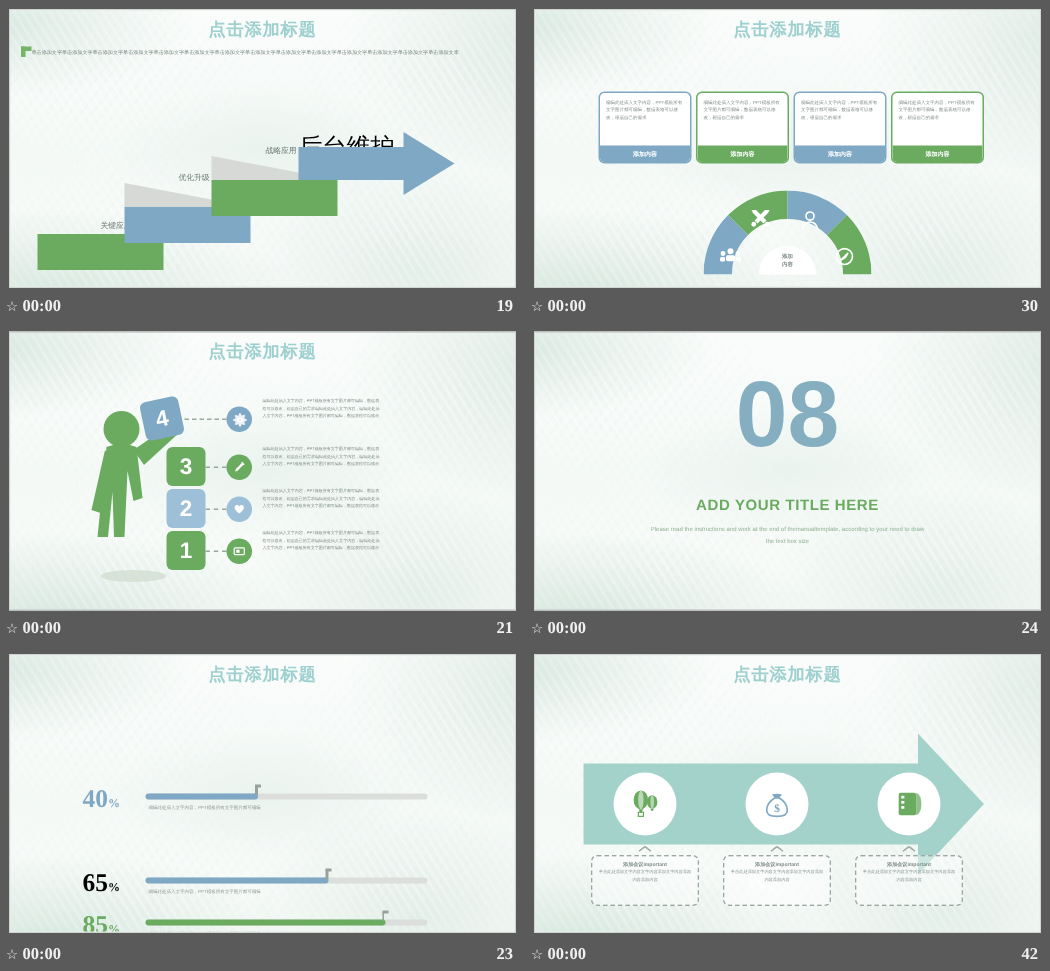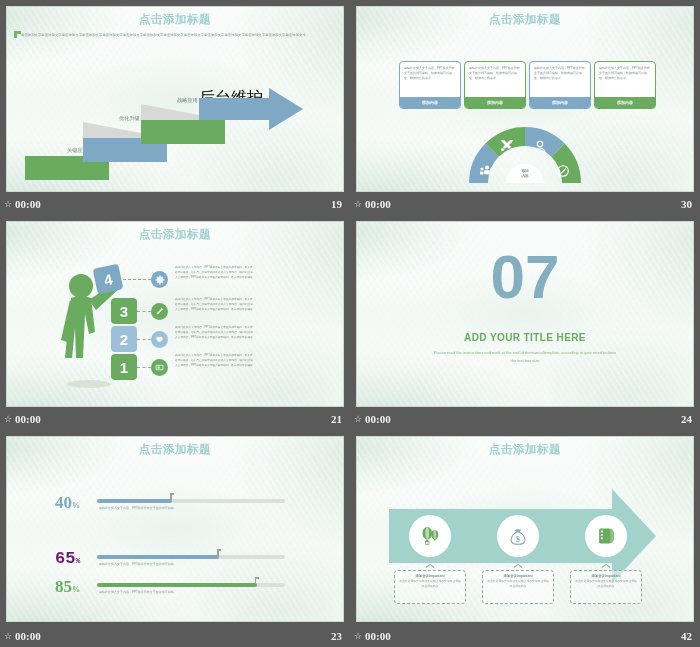--- a/index.html
+++ b/index.html
@@ -96,21 +96,21 @@
   
   .big04 { position:absolute; left:0; right:0; top:26px; text-align:center;
            font-size:62px; line-height:.95; font-weight:700; color:#85afc0;
            font-family:"Liberation Sans", sans-serif; }
   .addtitle { position:absolute; left:0; right:0; top:110px; text-align:center;
               font-size:10px; font-weight:700; color:#6aab5f; letter-spacing:.4px; }
   .addsub { position:absolute; left:74px; right:74px; top:127px; text-align:center;
             font-size:4px; line-height:1.9; color:#8fb392; }
 
   
-  .prow { position:absolute; left:0; width:100%; height:30px; }
+  .prow { position:absolute; left:0; width:100%; height:30px;margin-top:30px; }
   .pct { position:absolute; left:48px; top:0; font-size:17px; font-weight:700;
          font-family:"Liberation Serif", serif; }
   .pct i { font-size:8px; font-style:normal; }
   .track { position:absolute; left:90px; top:6px; width:188px; height:4px;
            background:#dcdedc; border-radius:2px; }
   .fill { position:absolute; left:0; top:0; height:4px; border-radius:2px; }
   .pin { position:absolute; top:-6px; width:4px; height:7px; }
   .pin::before{content:"";position:absolute;left:0;top:0;width:4px;height:2px;background:#9aa19c;}
   .pin::after{content:"";position:absolute;left:0;top:1px;width:1.4px;height:6px;background:#9aa19c;}
   .sub { position:absolute; left:92px; top:13px; font-size:3px; color:#8d9a94; }
@@ -318,21 +318,21 @@
       <span class="star">☆</span>
       <span class="timer">00:00</span>
       <span class="pnum">21</span>
     </div>
   </div>
 
   <div class="cell">
     <div class="slide">
       <div class="bg"></div>
       <div class="content">
-        <div class="big04">07</div>
+        <div class="big04">08</div>
         <div class="addtitle">ADD YOUR TITLE HERE</div>
         <div class="addsub">Please read the instructions and work at the end of themanualtemplate, according to your need to draw the text box size</div>
       </div>
     </div>
     <div class="footer">
       <span class="star">☆</span>
       <span class="timer">00:00</span>
       <span class="pnum">24</span>
     </div>
   </div>
@@ -349,21 +349,21 @@
           </div>
           <div class="track">
             <div class="fill" style="width:40%; background:#7fa8c4;"></div>
             <div class="pin" style="left:calc(40% - 2px);"></div>
           </div>
           <div class="sub">编辑此处插入文字内容，PPT模板所有文字图片都可编辑</div>
         </div>
 
 
         <div class="prow" style="top:112px;">
-          <div class="pct" style="color:#701a75;font-family:Liberation Mono, monospace;">
+          <div class="pct" style="color:#000000;">
             <span>65</span><i>%</i>
           </div>
           <div class="track">
             <div class="fill" style="width:65%; background:#7fa8c4;"></div>
             <div class="pin" style="left:calc(65% - 2px);"></div>
           </div>
           <div class="sub">编辑此处插入文字内容，PPT模板所有文字图片都可编辑</div>
         </div>
 
         <div class="prow" style="top:140px;">

